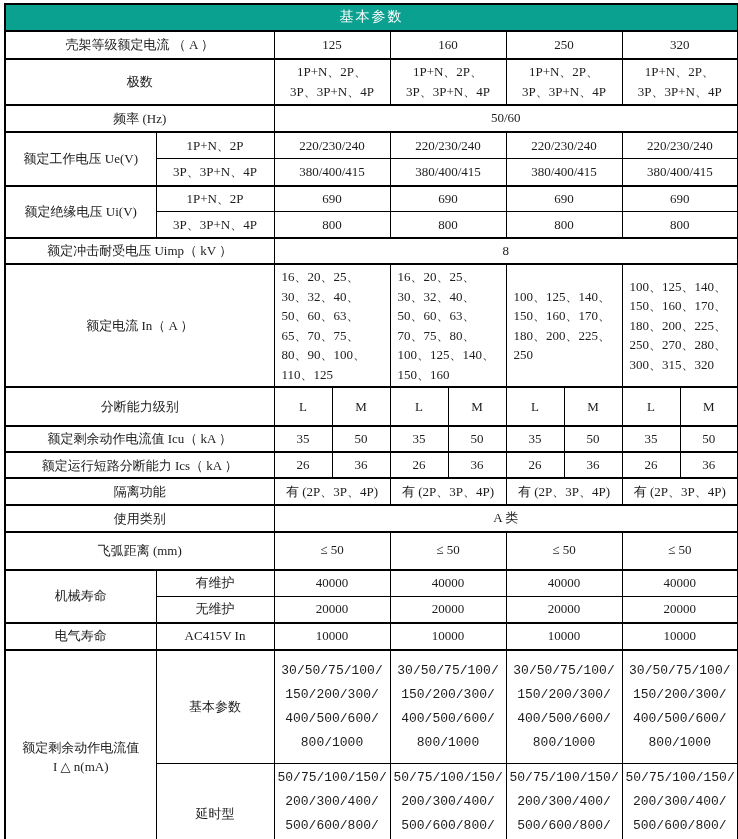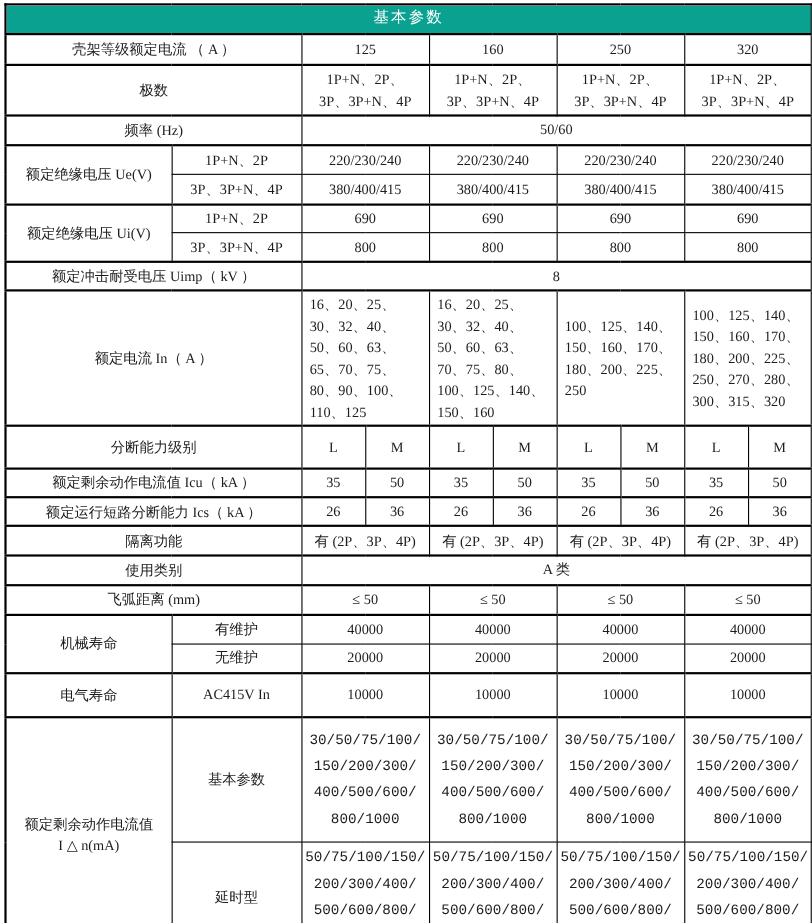--- a/index.html
+++ b/index.html
@@ -85,21 +85,21 @@
     <td colspan="2">1P+N、2P、
 3P、3P+N、4P</td>
   </tr>
 
   <tr class="g" style="height:27px">
     <td class="lbl" colspan="2">频率 (Hz)</td>
     <td colspan="8">50/60</td>
   </tr>
 
   <tr class="g" style="height:27px">
-    <td class="lbl" rowspan="2">额定绝缘电压 Ue(V)</td>
+    <td class="lbl" rowspan="2">额定工作电压 Ue(V)</td>
     <td>1P+N、2P</td>
     <td colspan="2">220/230/240</td>
     <td colspan="2">220/230/240</td>
     <td colspan="2">220/230/240</td>
     <td colspan="2">220/230/240</td>
   </tr>
   <tr style="height:27px">
     <td>3P、3P+N、4P</td>
     <td colspan="2">380/400/415</td>
     <td colspan="2">380/400/415</td>
@@ -195,21 +195,21 @@
     <td colspan="2">有 (2P、3P、4P)</td>
     <td colspan="2">有 (2P、3P、4P)</td>
     <td colspan="2">有 (2P、3P、4P)</td>
   </tr>
 
   <tr class="g" style="height:25px">
     <td class="lbl" colspan="2">使用类别</td>
     <td colspan="8">A 类</td>
   </tr>
 
-  <tr class="g" style="height:27px">
+  <tr class="g" style="height:38px">
     <td class="lbl" colspan="2">飞弧距离 (mm)</td>
     <td colspan="2">≤ 50</td>
     <td colspan="2">≤ 50</td>
     <td colspan="2">≤ 50</td>
     <td colspan="2">≤ 50</td>
   </tr>
 
   <tr class="g" style="height:27px">
     <td class="lbl" rowspan="2">机械寿命</td>
     <td>有维护</td>
@@ -219,21 +219,21 @@
     <td colspan="2">40000</td>
   </tr>
   <tr style="height:26px">
     <td>无维护</td>
     <td colspan="2">20000</td>
     <td colspan="2">20000</td>
     <td colspan="2">20000</td>
     <td colspan="2">20000</td>
   </tr>
 
-  <tr class="g" style="height:40px">
+  <tr class="g" style="height:27px">
     <td class="lbl">电气寿命</td>
     <td>AC415V In</td>
     <td colspan="2">10000</td>
     <td colspan="2">10000</td>
     <td colspan="2">10000</td>
     <td colspan="2">10000</td>
   </tr>
 
   <tr class="g" style="height:114px">
     <td class="lbl" rowspan="2">额定剩余动作电流值

